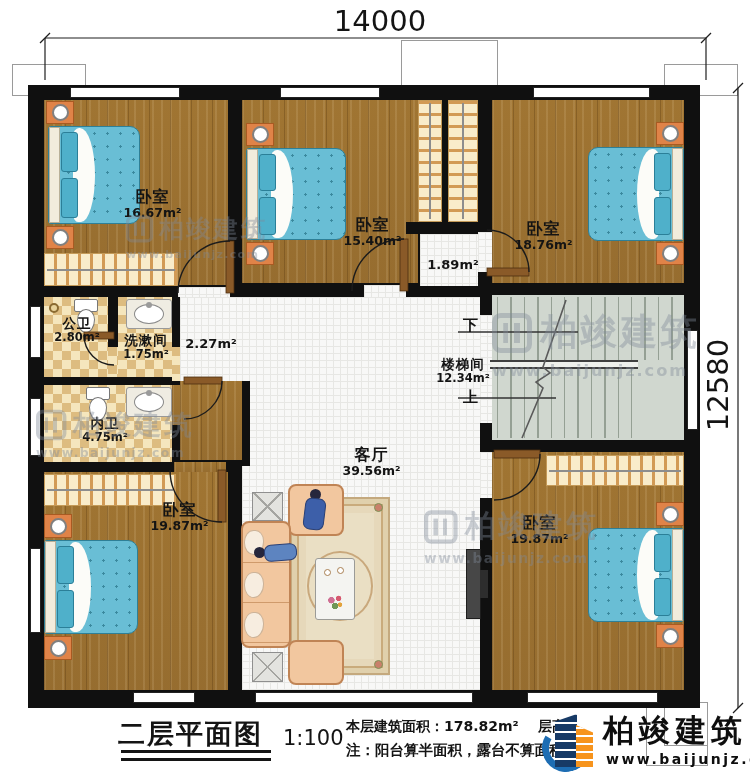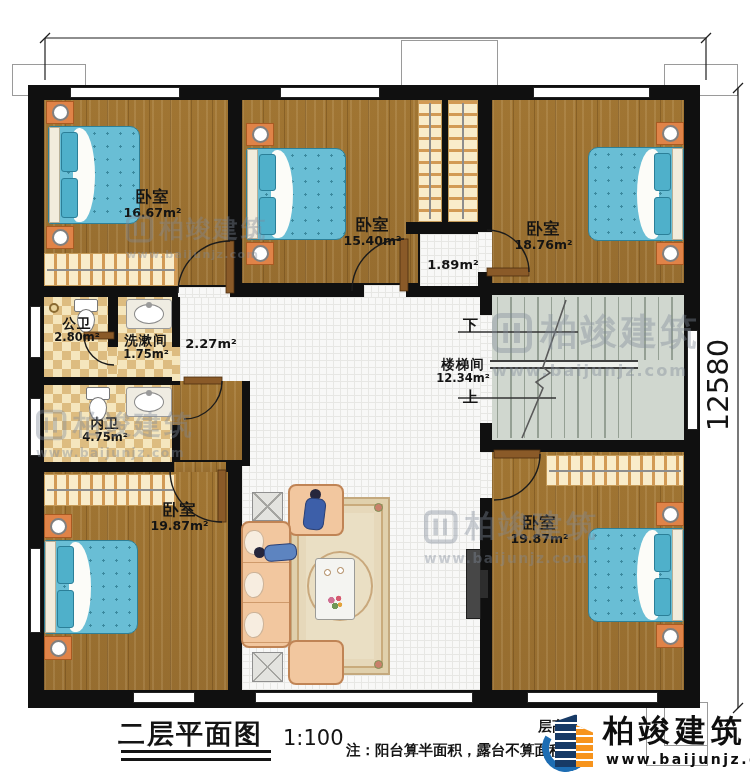--- a/index.html
+++ b/index.html
@@ -330,20 +330,24 @@
     <div class="ra">18.76m²</div>
   </div>
   <div class="abs rlabel" style="left:132px;top:501px;width:95px">
     <div class="rn">卧室</div>
     <div class="ra">19.87m²</div>
   </div>
   <div class="abs rlabel" style="left:492px;top:514px;width:95px">
     <div class="rn">卧室</div>
     <div class="ra">19.87m²</div>
   </div>
+  <div class="abs rlabel" style="left:324px;top:446px;width:95px">
+    <div class="rn">客厅</div>
+    <div class="ra">39.56m²</div>
+  </div>
   <div class="abs rlabel small" style="left:432px;top:357px;width:62px">
     <div class="rn">楼梯间</div>
     <div class="ra">12.34m²</div>
   </div>
   <div class="abs rlabel small" style="left:46px;top:316px;width:62px">
     <div class="rn">公卫</div>
     <div class="ra">2.80m²</div>
   </div>
   <div class="abs rlabel small" style="left:114px;top:333px;width:64px">
     <div class="rn">洗漱间</div>
@@ -351,20 +355,21 @@
   </div>
   <div class="abs rlabel small" style="left:74px;top:416px;width:62px">
     <div class="rn">内卫</div>
     <div class="ra">4.75m²</div>
   </div>
   <div class="abs arealone" style="left:182px;top:336px;width:58px">2.27m²</div>
   <div class="abs arealone" style="left:423px;top:257px;width:60px">1.89m²</div>
   <div class="abs updown" style="left:463px;top:316px">下</div>
   <div class="abs updown" style="left:463px;top:388px">上</div>
 
+  <div class="abs dimtext" style="left:330px;top:4px;width:100px">14000</div>
   <div class="abs dimtext" style="left:657px;top:369px;width:120px;height:32px;transform:rotate(-90deg)">12580</div>
 
   <div class="abs wm" style="left:126px;top:212px;transform:scale(.85)">
     <div class="wm-row">
         <div class="wm-ic"></div>
       <div class="wm-name">柏竣建筑</div>
       </div>
     <div class="wm-site">www.baijunjz.com</div>
   </div>
   <div class="abs wm" style="left:492px;top:308px;transform:scale(1.25)">
@@ -386,20 +391,21 @@
         <div class="wm-ic"></div>
       <div class="wm-name">柏竣建筑</div>
       </div>
     <div class="wm-site">www.baijunjz.com</div>
   </div>
 
   <div class="abs tb-title" style="left:118px;top:716px">二层平面图</div>
   <div class="abs tb-underline" style="left:121px;top:750px;width:150px;height:3px"></div>
   <div class="abs tb-underline" style="left:121px;top:758px;width:150px;height:3px"></div>
   <div class="abs tb-scale" style="left:283px;top:726px">1:100</div>
+  <div class="abs tb-text" style="left:346px;top:718px">本层建筑面积：178.82m²</div>
   <div class="abs tb-text" style="left:538px;top:718px">层高：</div>
   <div class="abs tb-text" style="left:346px;top:741px;font-size:14.5px">注：阳台算半面积，露台不算面积</div>
 
   <div class="abs logo" style="left:545px;top:710px;width:205px;height:68px">
     <div class="abs" style="left:0;top:2px;width:56px;height:62px">
       <div class="lg-swoosh"></div>
       <div class="lg-b1"></div>
       <div class="lg-b2"></div>
     </div>
     <div class="lg-name">柏竣建筑</div>

